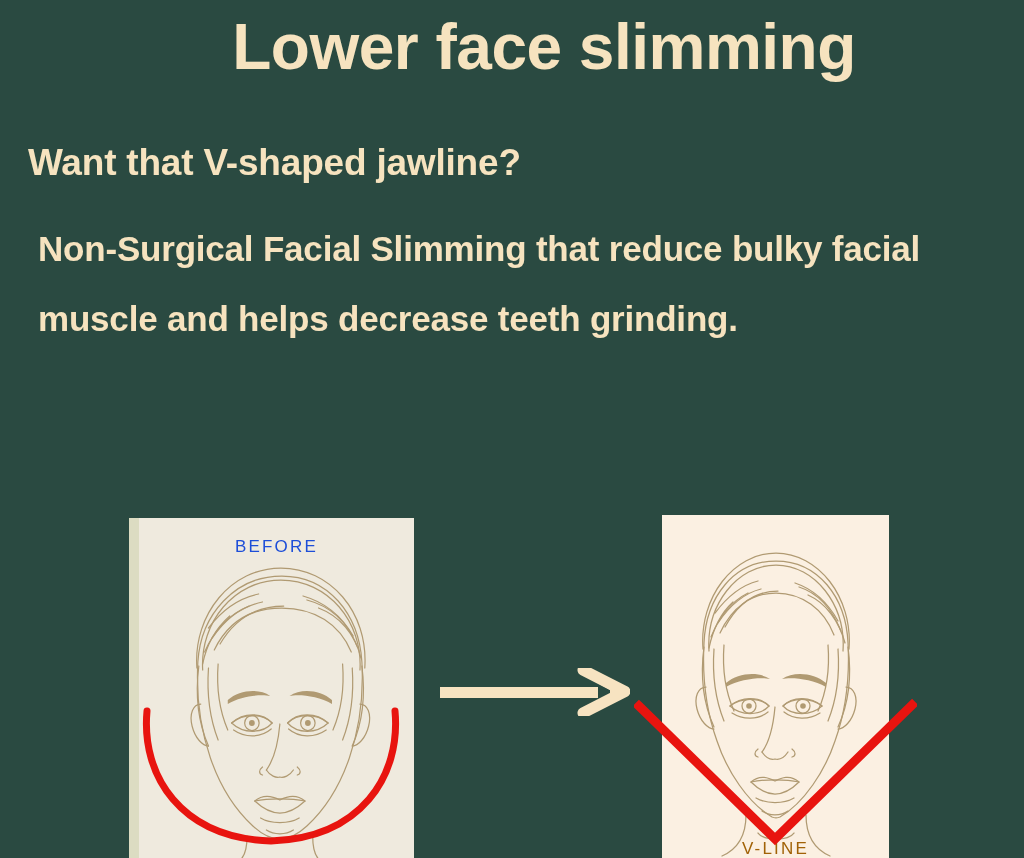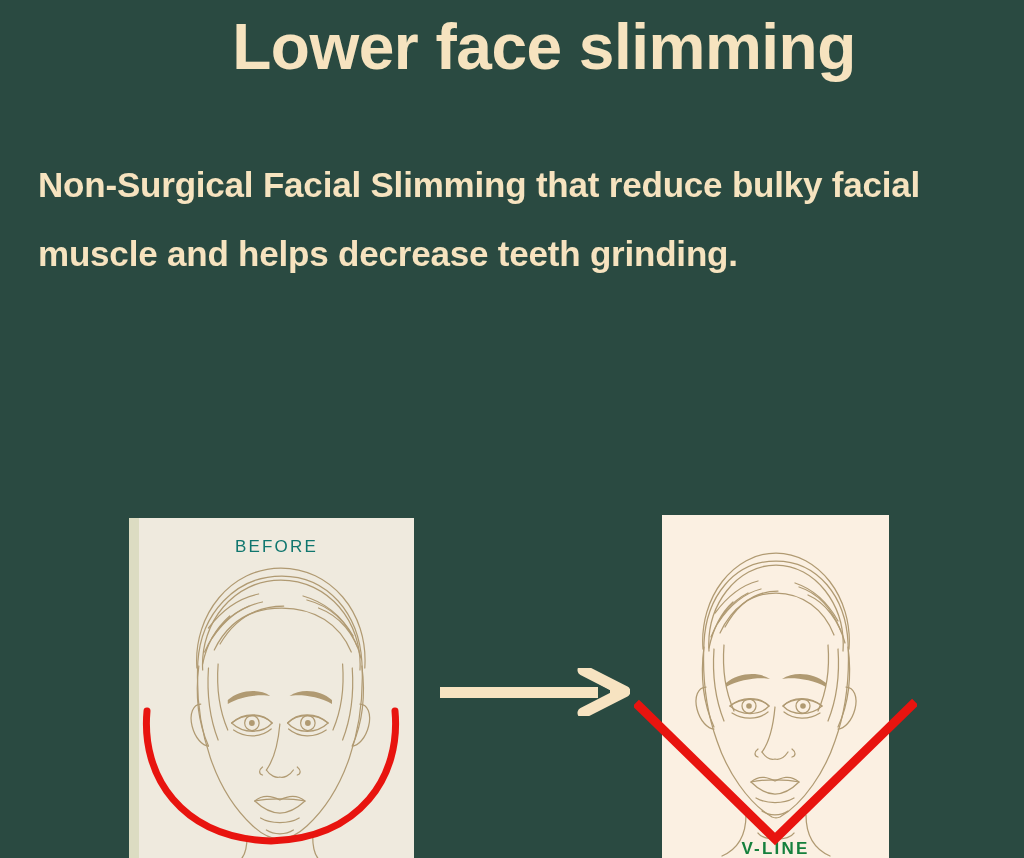--- a/index.html
+++ b/index.html
@@ -118,47 +118,48 @@
     height: calc(100% + 20px);
     display: block;
     pointer-events: none;
   }
 
   .panel-label {
     position: absolute;
     left: 0;
     width: 100%;
     text-align: center;
-    color: #0f766e;
+    color: #1d4ed8;
     font-size: 17px;
     font-weight: 400;
     letter-spacing: 2.2px;
     font-family: "Liberation Sans", sans-serif;
   }
   .label-top { top: 19px; }
   .panel-after .label-top { top: 15px; }
-  .label-bottom { bottom: 4px; color: #15803d; letter-spacing: 2.2px; font-weight: bold; }
+  .label-bottom { bottom: 4px; color: #a16207; letter-spacing: 2.2px; }
 
   
   .arrow {
     position: absolute;
     left: 440px;
     top: 168px;
     width: 190px;
     height: 48px;
   }
 </style>
 </head>
 <body>
 
 <div class="slide">
 
   <div class="title">Lower face slimming</div>
 
   <div class="copy">
+    <p class="lead">Want that V-shaped jawline?</p>
     <p class="para">Non-Surgical Facial Slimming that reduce bulky facial muscle and helps decrease teeth grinding.</p>
   </div>
 
   <div class="compare">
 
     <div class="panel panel-before">
       <div class="panel-inner">
 
         <svg class="panel-svg" viewBox="0 0 285 345" preserveAspectRatio="none">
           <g fill="none" stroke="#b09a72" stroke-width="1.25" stroke-linecap="round" stroke-linejoin="round">

